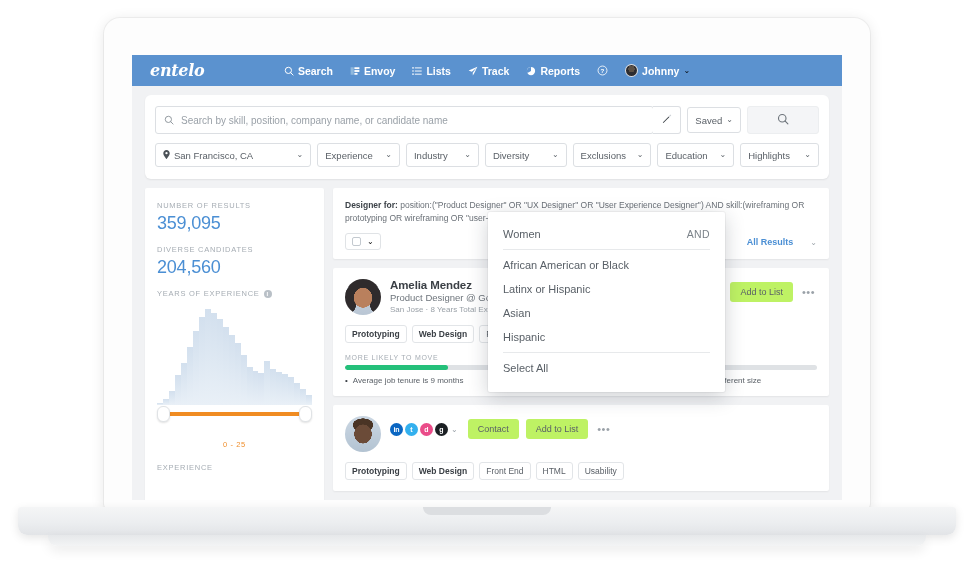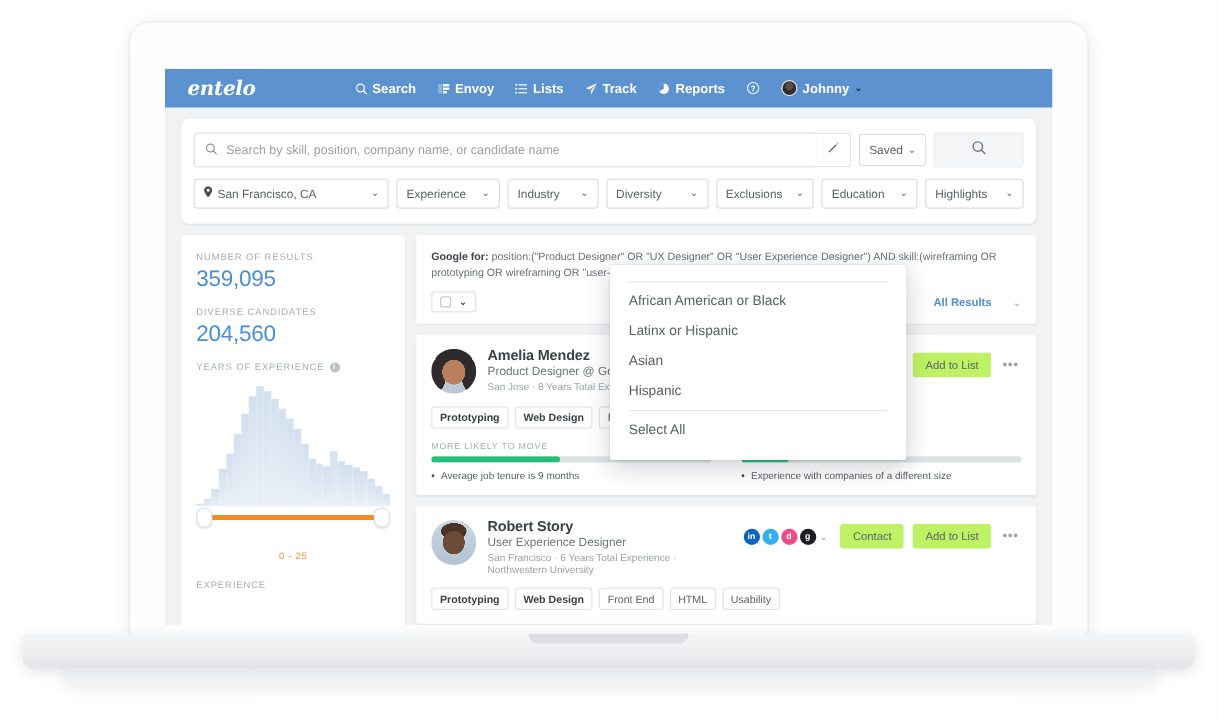--- a/index.html
+++ b/index.html
@@ -511,21 +511,21 @@
           </div>
           <div class="slider-caption">0 - 25</div>
 
           <div class="industries-label">EXPERIENCE</div>
         </div>
 
         <div class="results">
 
           <div class="results-head">
             <div class="results-query">
-              <b>Google for:</b>
+              <b>Designer for:</b>
               <span>position:("Product Designer" OR "UX Designer" OR "User Experience Designer") AND skill:(wireframing OR prototyping OR wireframing OR "user-centered design" OR "interaction design" OR "visual design"</span>
             </div>
             <div class="results-head-bottom">
               <div class="chk-drop">
                 <span class="chk-box"></span>
                 <span class="caret">⌄</span>
               </div>
               <div class="all-results">
                 <span>All Results</span>
                 <span class="caret">⌄</span>
@@ -574,25 +574,20 @@
                   <span class="bullet">•</span>
                   <span>Experience with companies of a different size</span>
                 </div>
               </div>
             </div>
           </div>
 
           <div class="card">
             <div class="card-top">
               <div class="photo robert"></div>
-              <div class="who">
-                <div class="name">Robert Story</div>
-                <div class="title">User Experience Designer</div>
-                <div class="meta">San Francisco ·  6 Years Total Experience ·  Northwestern University</div>
-              </div>
               <div class="card-actions">
                 <div class="socials">
                   <span class="soc li">in</span>
                   <span class="soc tw">t</span>
                   <span class="soc dr">d</span>
                   <span class="soc gh">g</span>
                   <span class="soc-caret">⌄</span>
                 </div>
                 <div class="btn">Contact</div>
                 <div class="btn">Add to List</div>
@@ -605,20 +600,24 @@
               <span class="tag">Front End</span>
               <span class="tag">HTML</span>
               <span class="tag">Usability</span>
             </div>
           </div>
 
         </div>
       </div>
 
       <div class="dd-panel">
+        <div class="dd-row">
+          <span>Women</span>
+          <span class="and">AND</span>
+        </div>
         <div class="dd-sep"></div>
         <div class="dd-row">
           <span>African American or Black</span>
         </div>
         <div class="dd-row">
           <span>Latinx or Hispanic</span>
         </div>
         <div class="dd-row">
           <span>Asian</span>
         </div>

